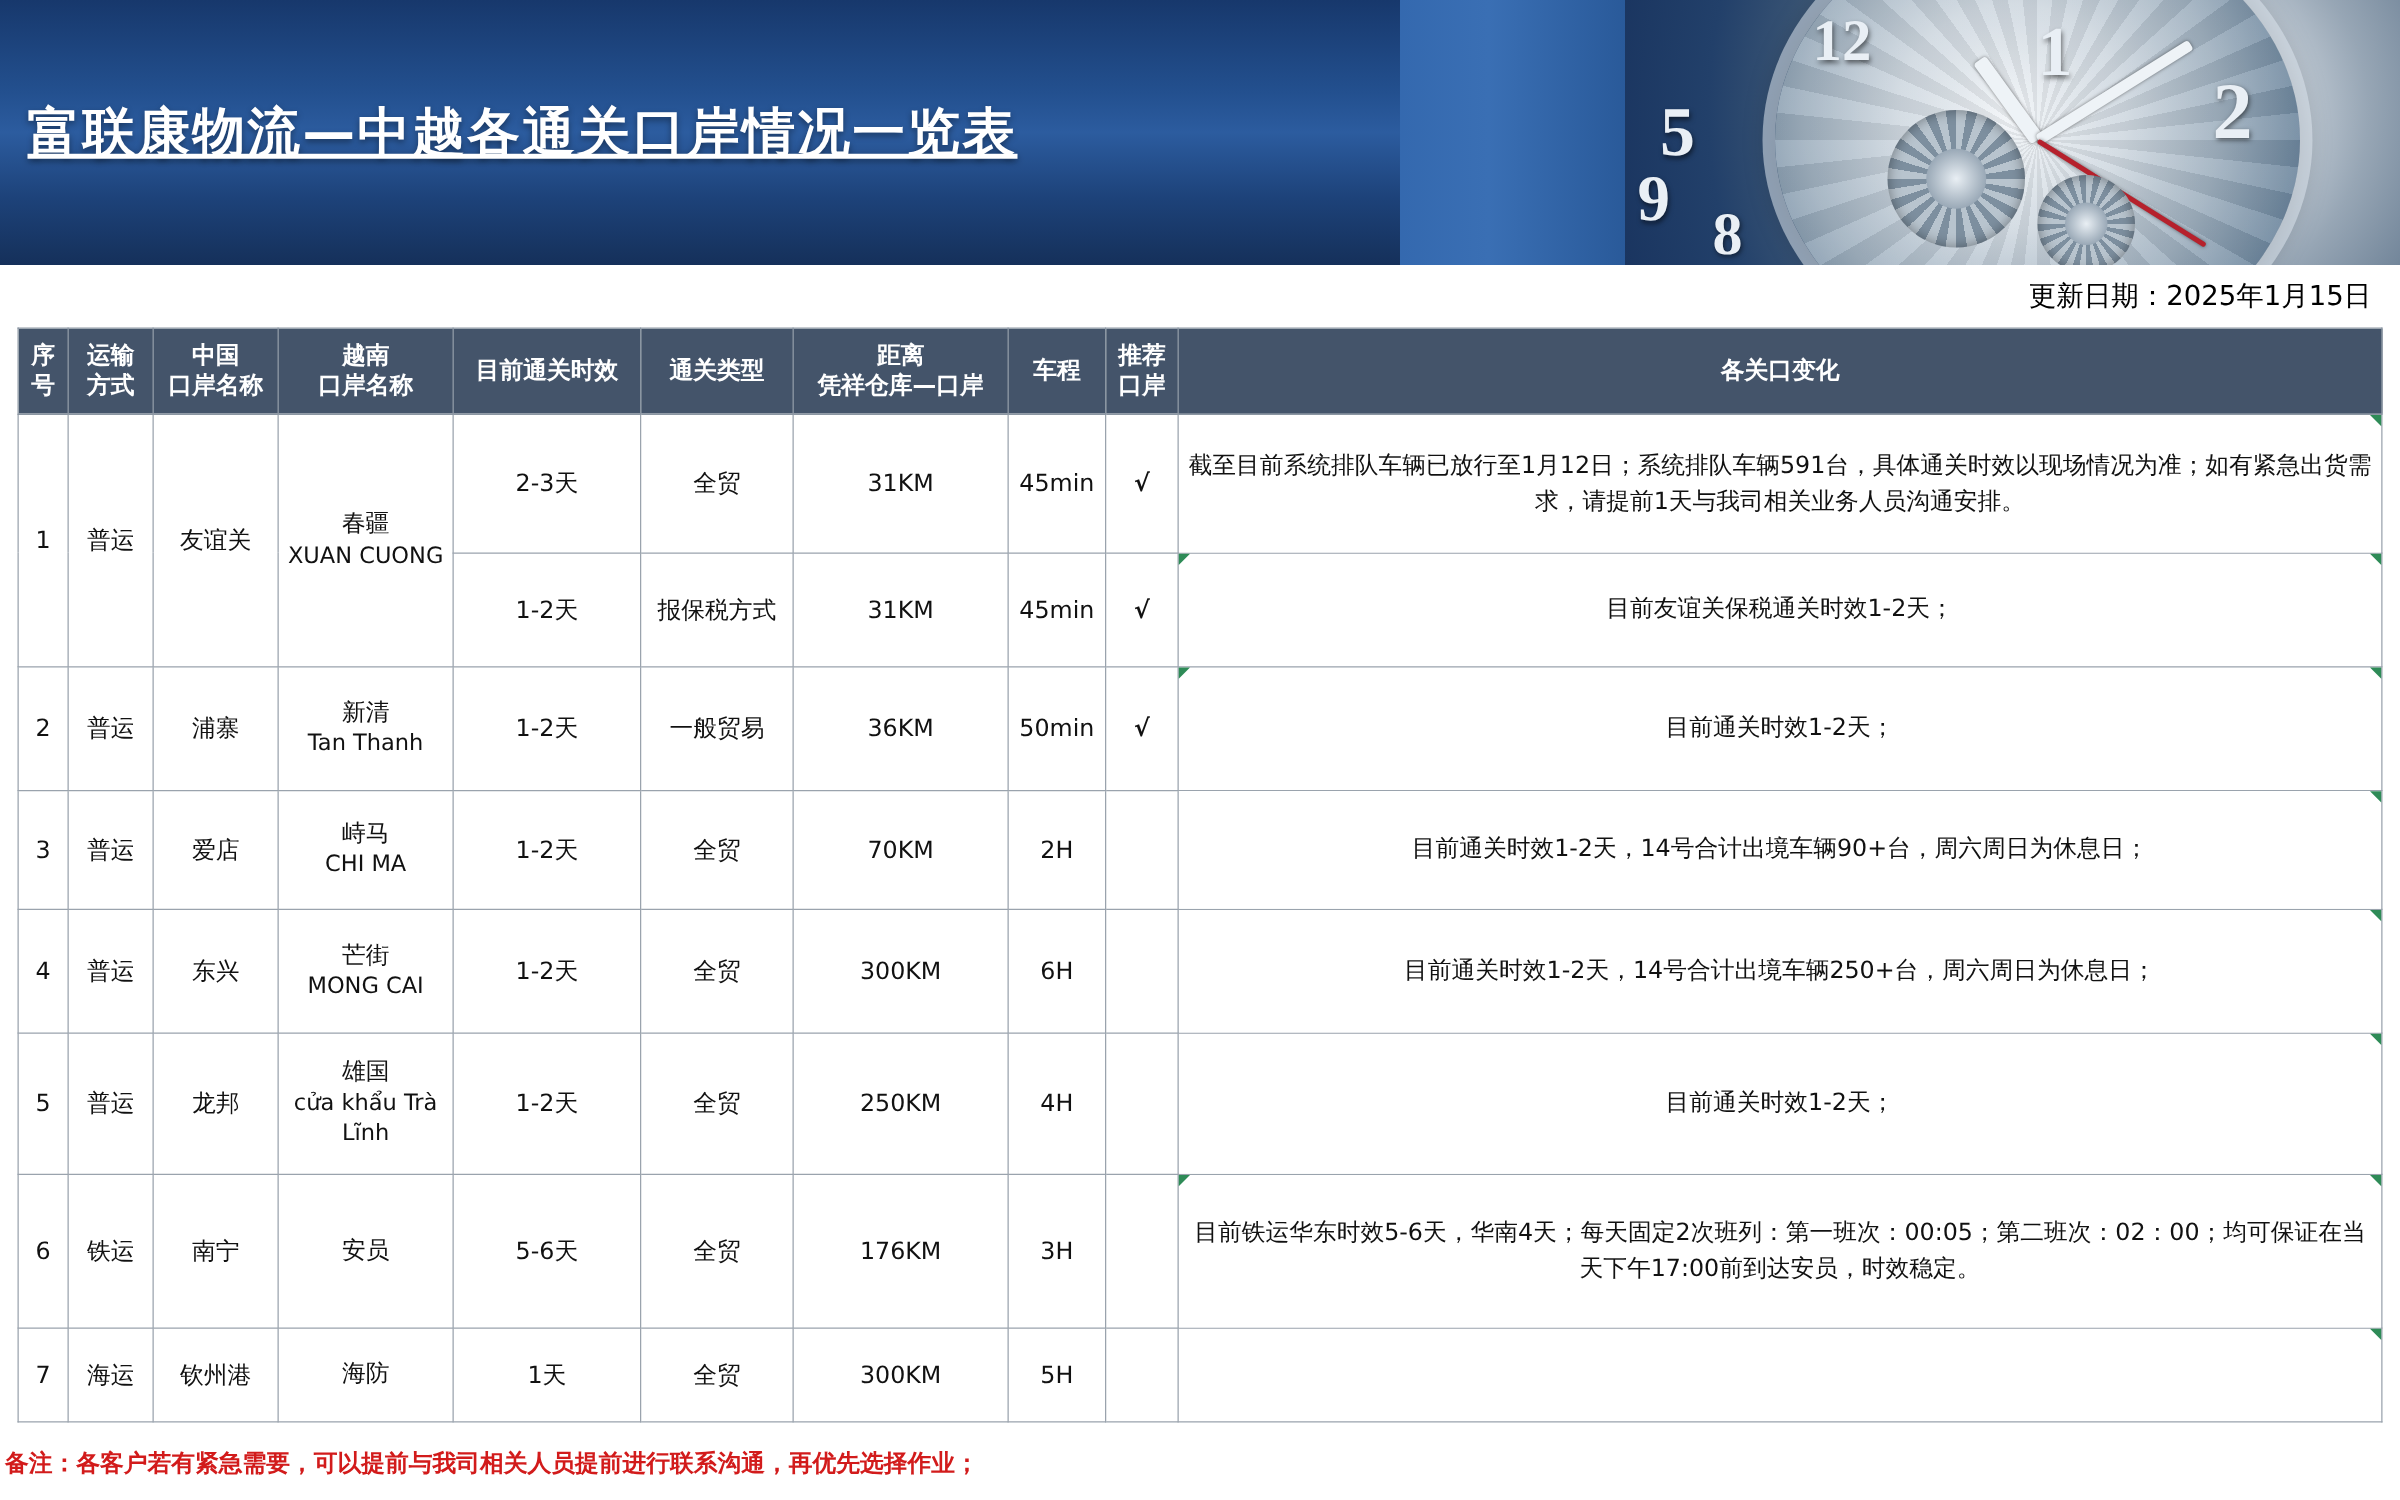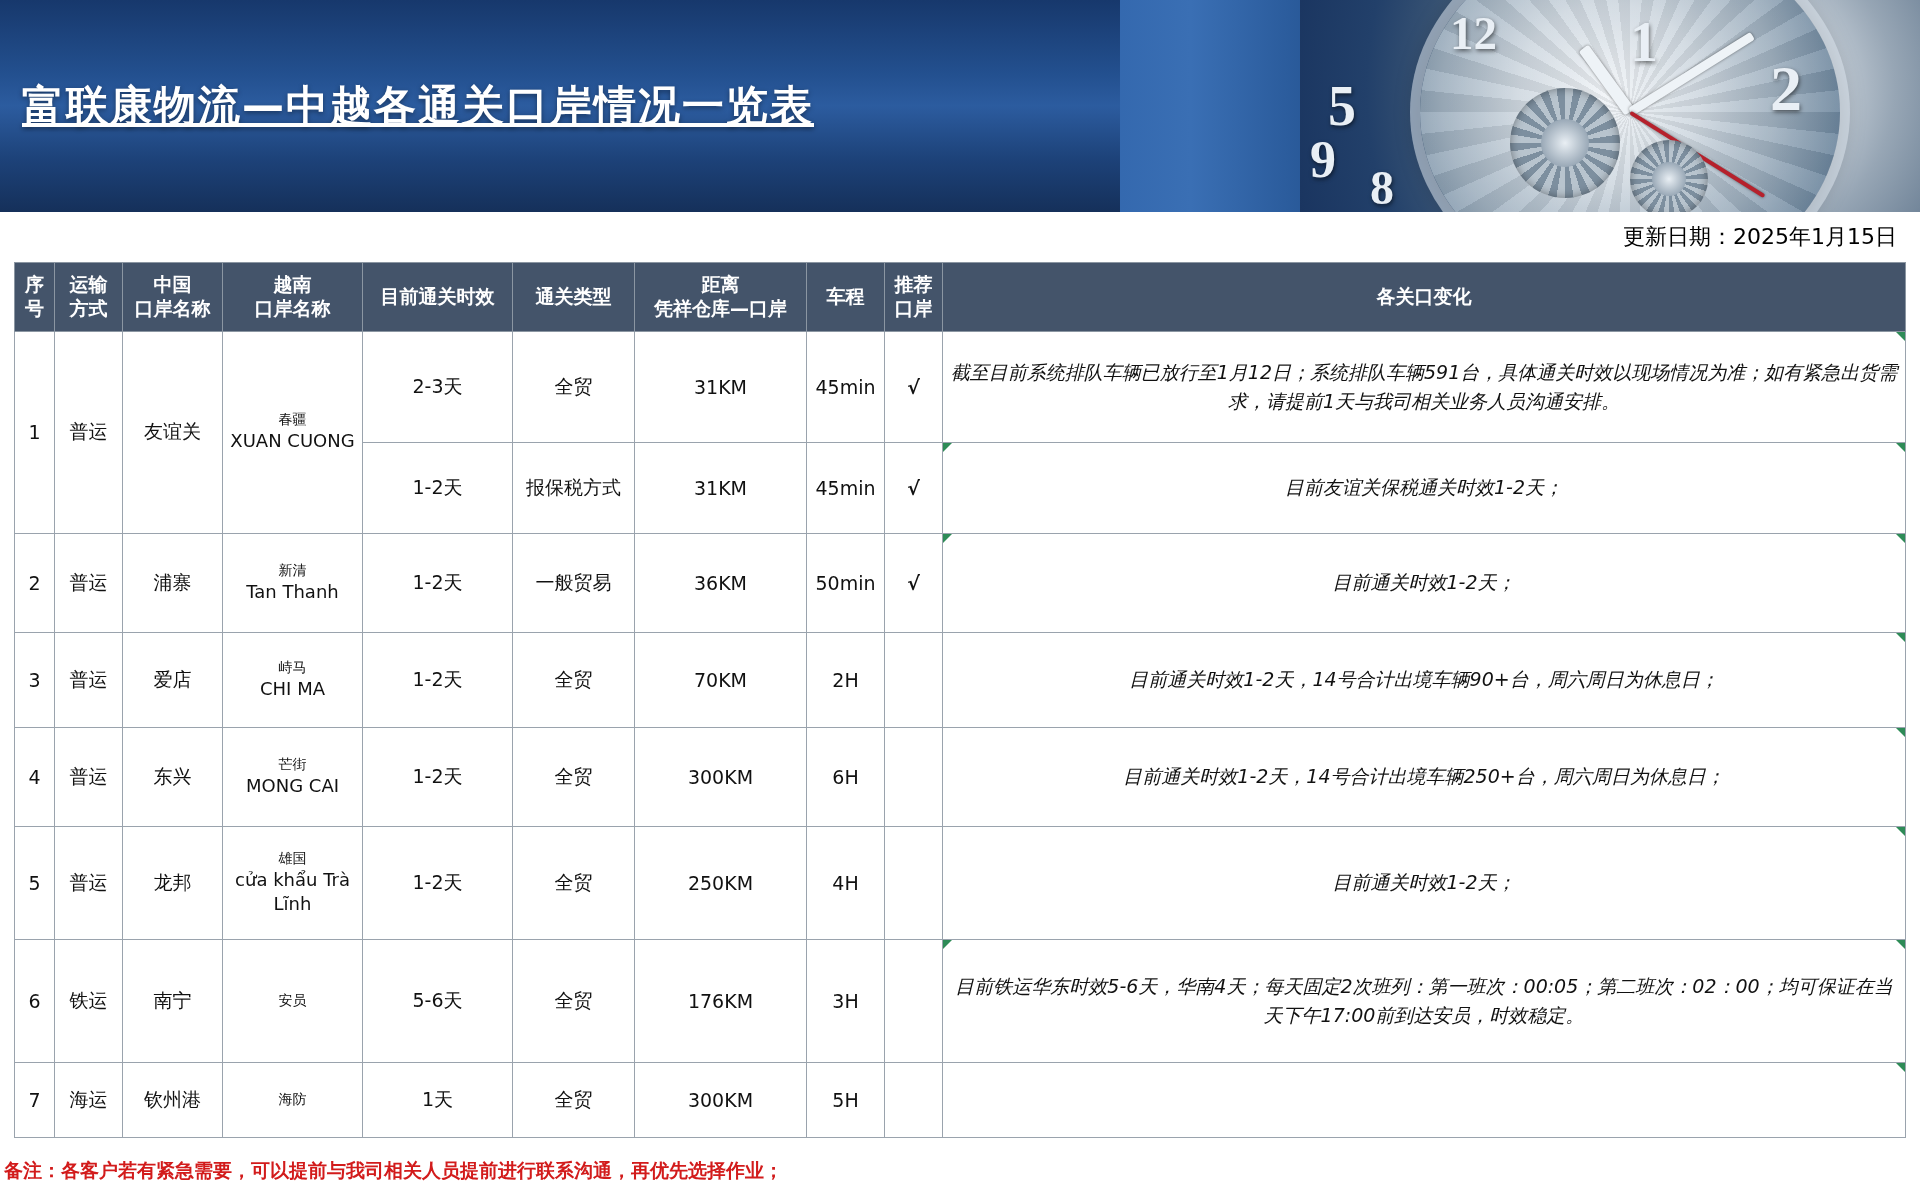--- a/index.html
+++ b/index.html
@@ -142,21 +142,20 @@
     padding: 6px 4px;
     background: #ffffff;
   }
   tr.shade td { background: #f2f2f2; }
   td.note {
     text-align: left;
     padding: 8px 10px 8px 12px;
     font-size: 19px;
     line-height: 1.5;
     position: relative;
-    font-style: italic;
   }
   td.note.flag::before {
     content: "";
     position: absolute;
     left: 0; top: 0;
     border-top: 9px solid #2e8b57;
     border-right: 9px solid transparent;
   }
   td.note.flagr::after {
     content: "";
@@ -166,21 +165,21 @@
     border-left: 9px solid transparent;
   }
   .vn {
     font-size: 18px;
     display: block;
     line-height: 1.35;
   }
   .cn-name {
     display: block;
     line-height: 1.35;
-    font-size: 14px;
+    font-size: 19px;
   }
   .check {
     color: #3a8f3a;
     font-size: 21px;
     font-weight: 700;
   }
 
   
   .footnote {
     position: absolute;

